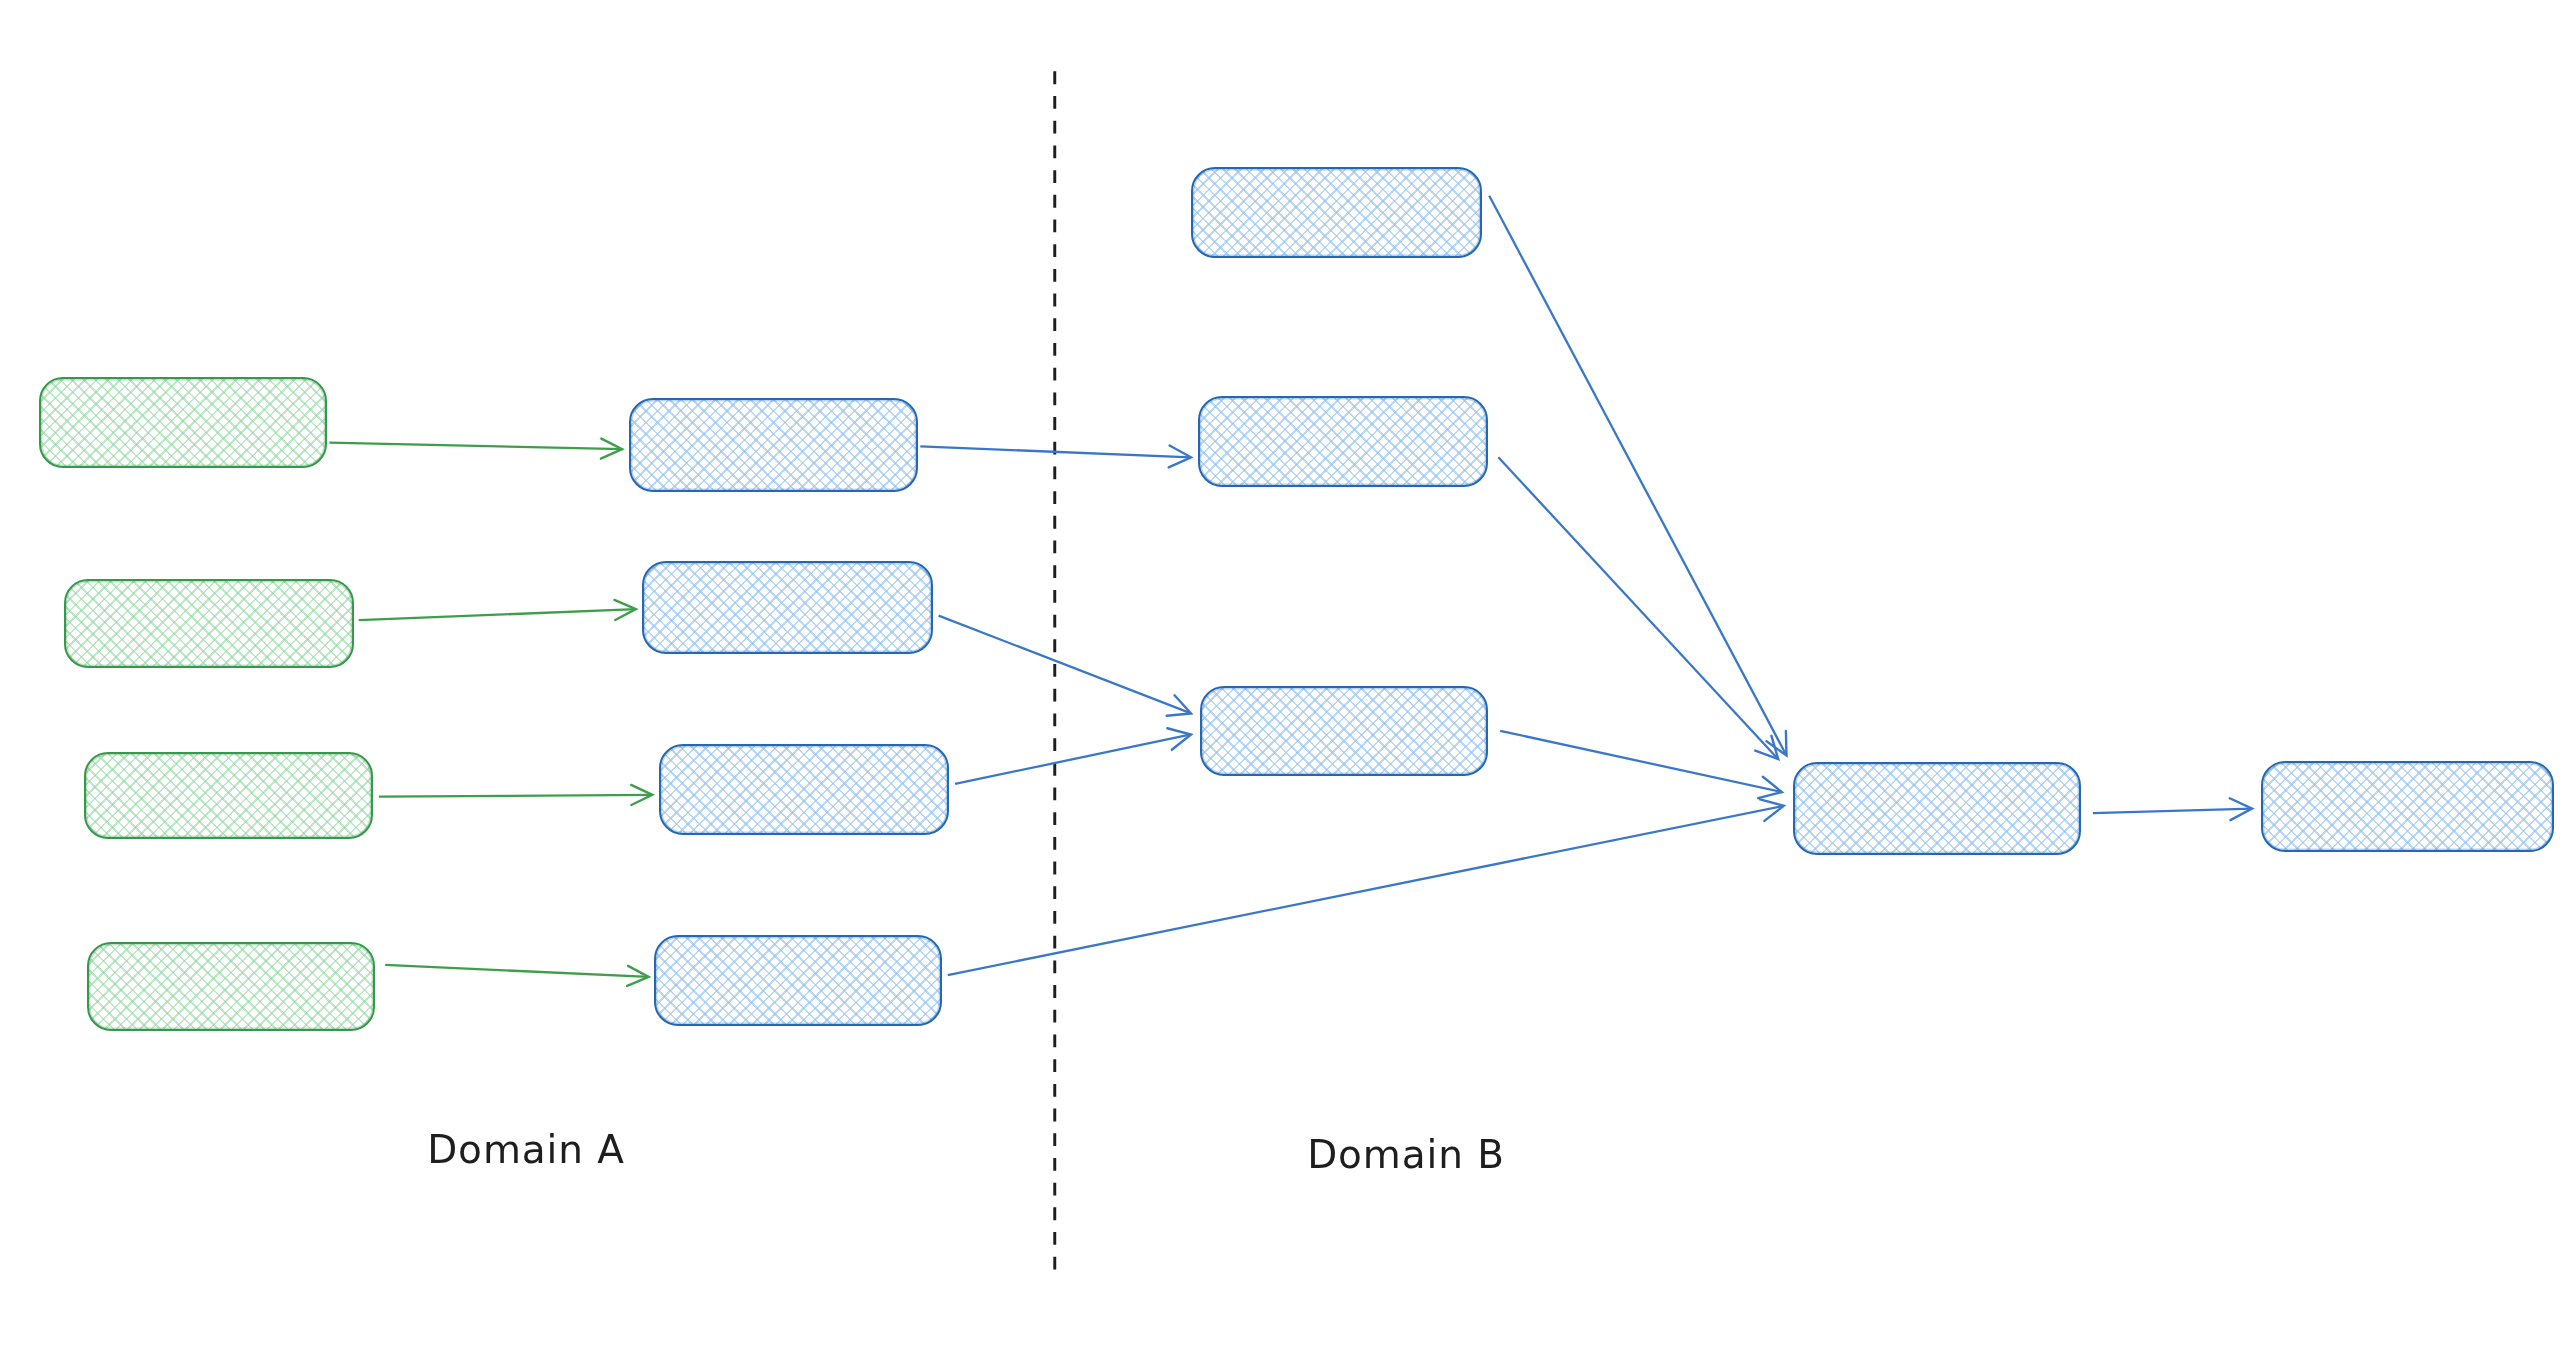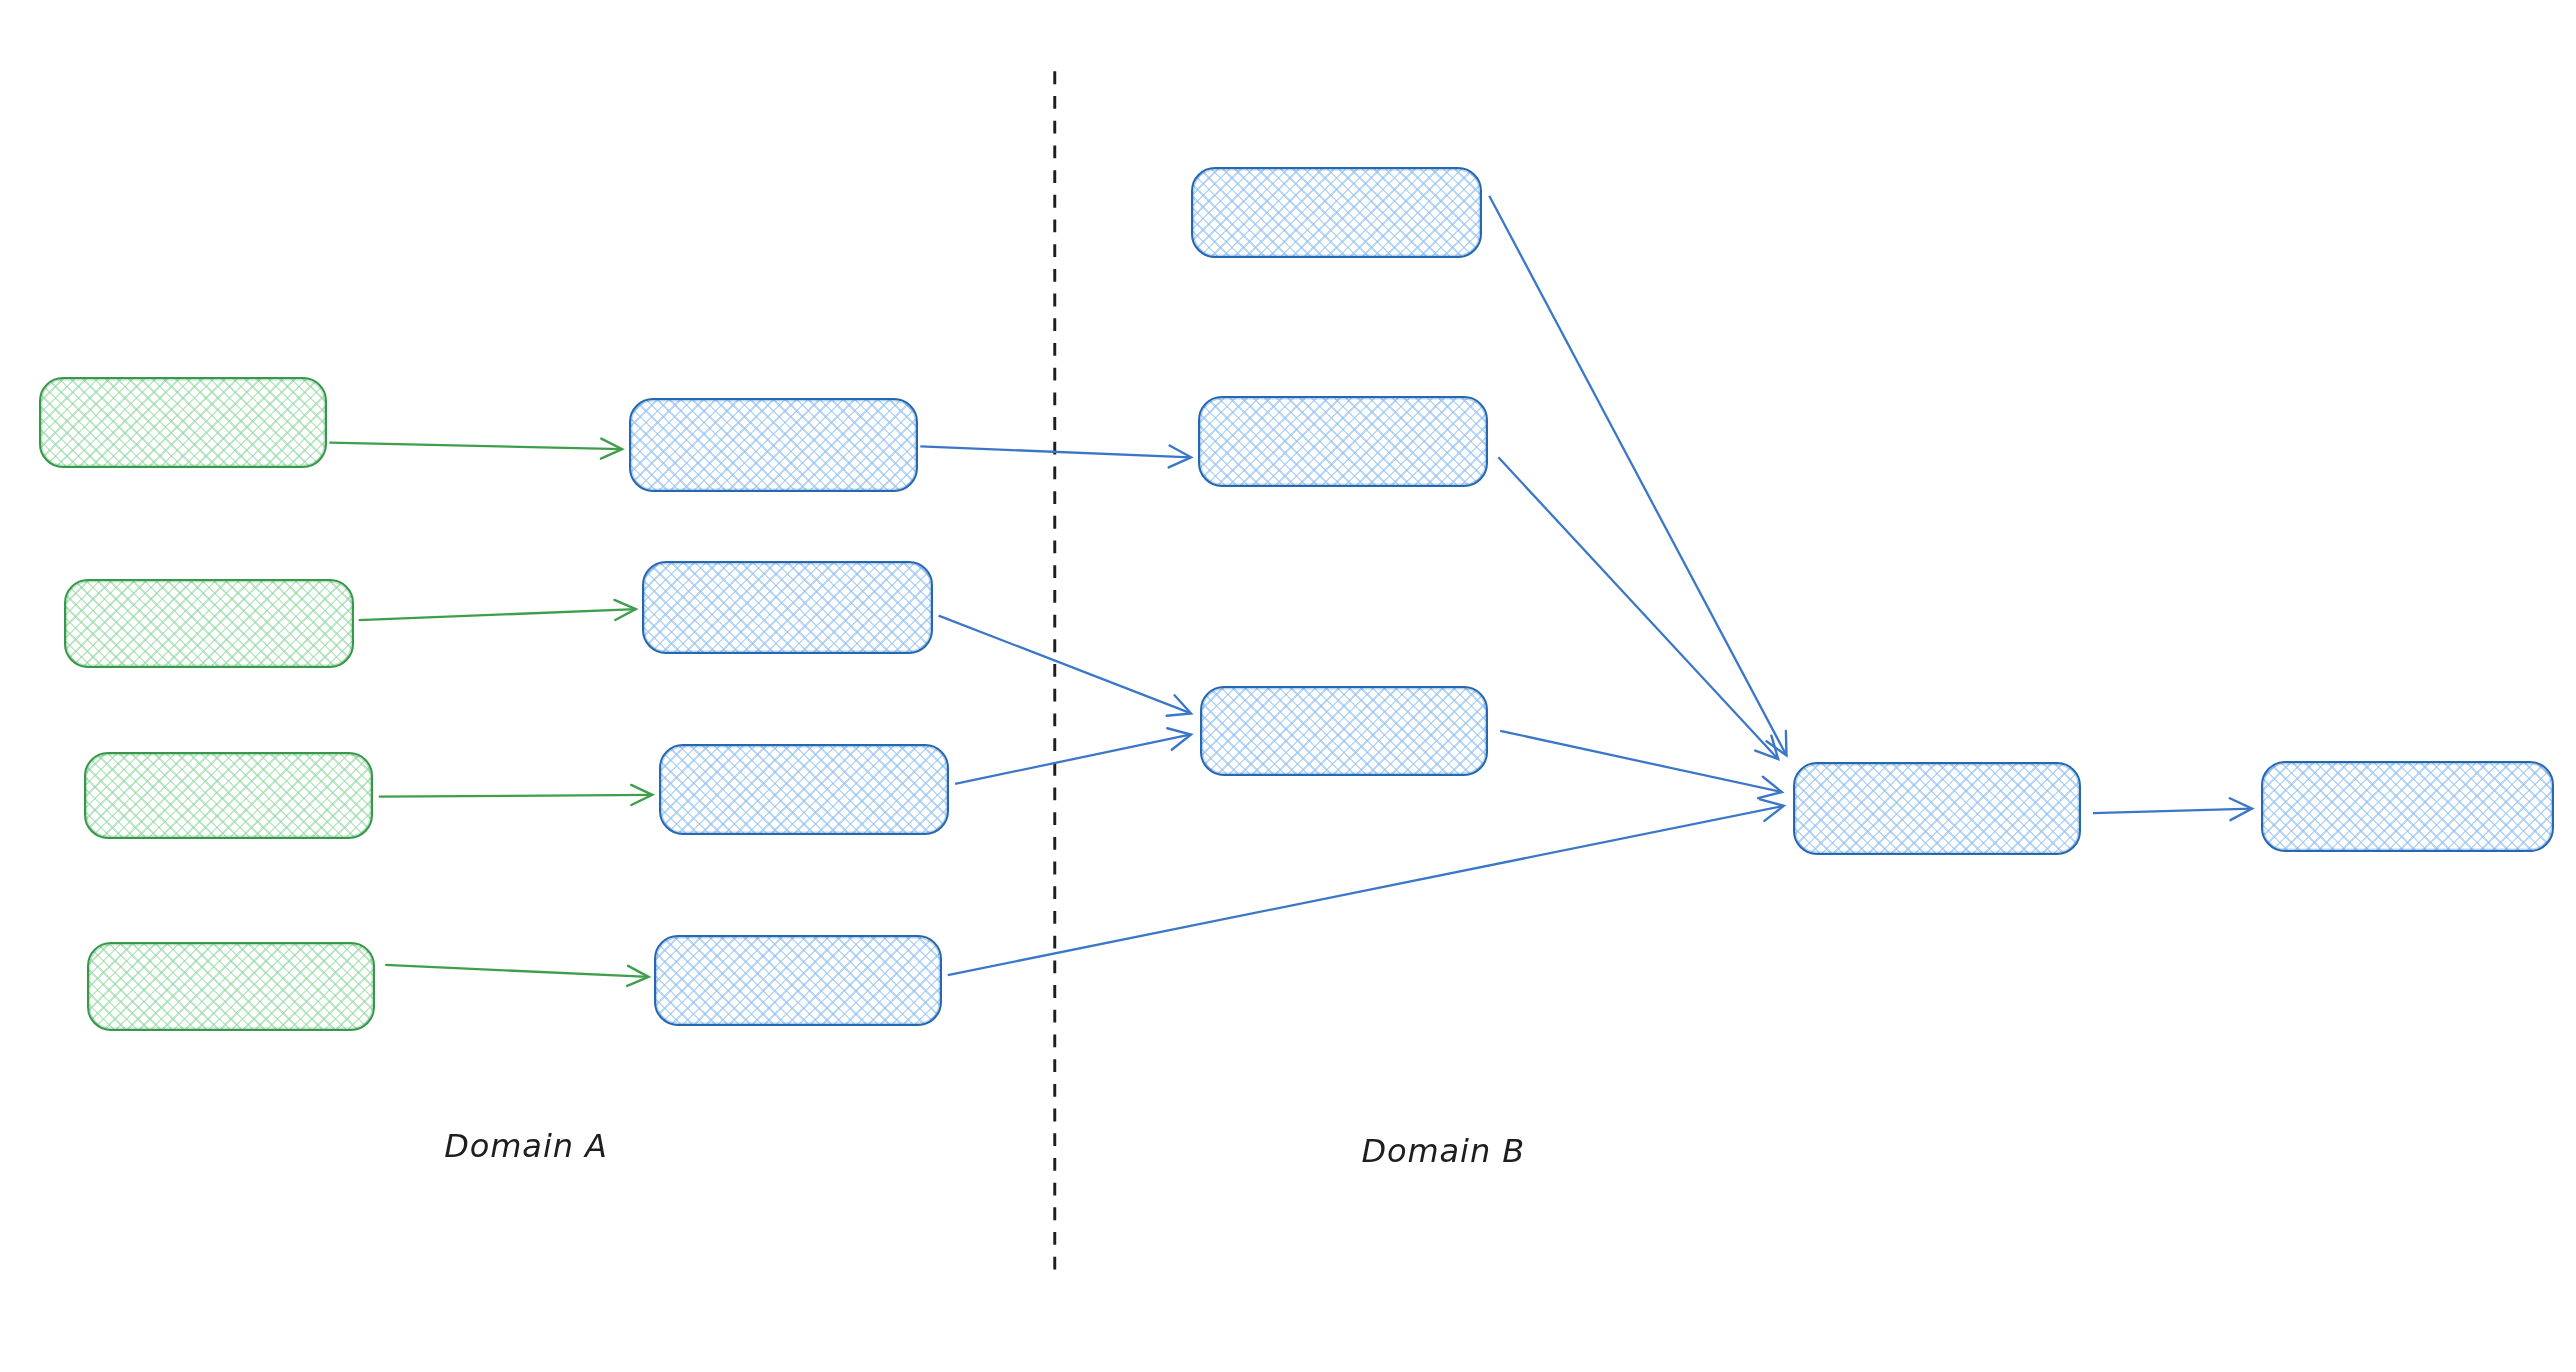--- a/index.html
+++ b/index.html
@@ -31,24 +31,23 @@
     border: 2.7px solid #2667b2;
     box-shadow: inset 0 0 0 1.4px rgba(25,113,194,.30);
     background:
       repeating-linear-gradient(45deg,  rgba(142,192,241,.60) 0 1.8px, transparent 1.8px 8.2px),
       repeating-linear-gradient(-45deg, rgba(142,192,241,.60) 0 1.8px, transparent 1.8px 8.2px);
   }
   .domain-label {
     position: absolute;
     width: 238px;
     text-align: center;
-    font-size: 32px;
+    font-size: 39px;
     color: #1e1e1e;
     letter-spacing: 0.9px;
-    font-style: italic;
   }
 </style>
 </head>
 <body>
 
 <div class="canvas">
 
   <svg class="connectors" width="2576" height="1372" viewBox="0 0 2816 1500">
     <defs>
       <marker id="ah-blue" markerUnits="userSpaceOnUse" markerWidth="36" markerHeight="36" viewBox="0 0 36 36" refX="31" refY="18" orient="auto">
@@ -89,16 +88,16 @@
   <div class="node blue" style="left:654px; top:935px; width:288px; height:91px;"></div>
 
   <div class="node blue" style="left:1191px; top:167px; width:291px; height:91px;"></div>
   <div class="node blue" style="left:1198px; top:396px; width:290px; height:91px;"></div>
   <div class="node blue" style="left:1200px; top:686px; width:288px; height:90px;"></div>
 
   <div class="node blue" style="left:1793px; top:762px; width:288px; height:93px;"></div>
   <div class="node blue" style="left:2261px; top:761px; width:293px; height:91px;"></div>
 
   <div class="domain-label" style="left:407px;  top:1127px;">Domain A</div>
-  <div class="domain-label" style="left:1287px; top:1132px;text-align:right;">Domain B</div>
+  <div class="domain-label" style="left:1287px; top:1132px;">Domain B</div>
 
 </div>
 
 
 </body></html>

